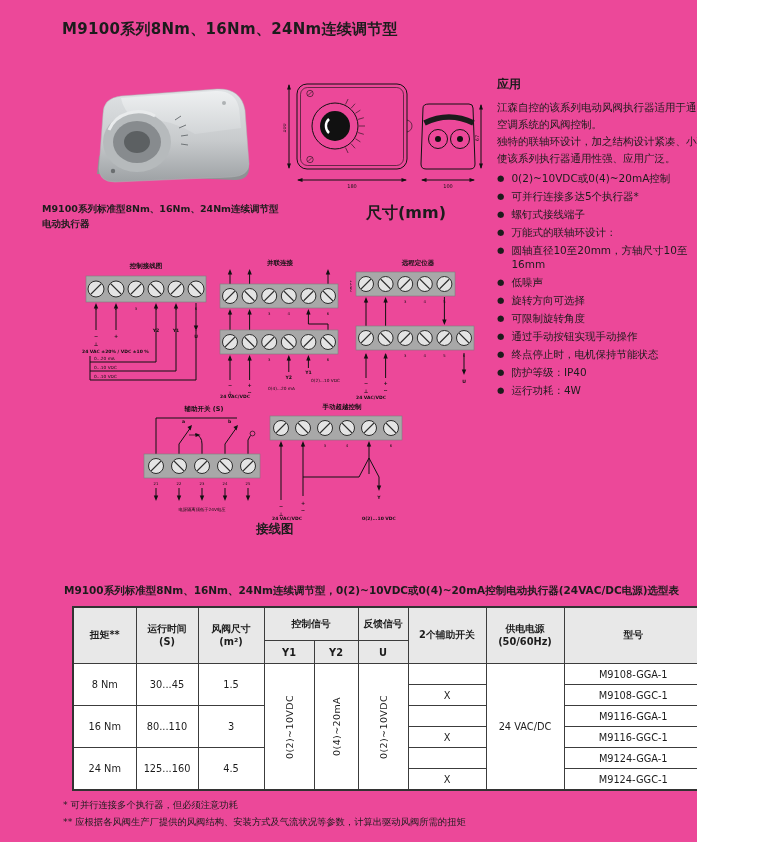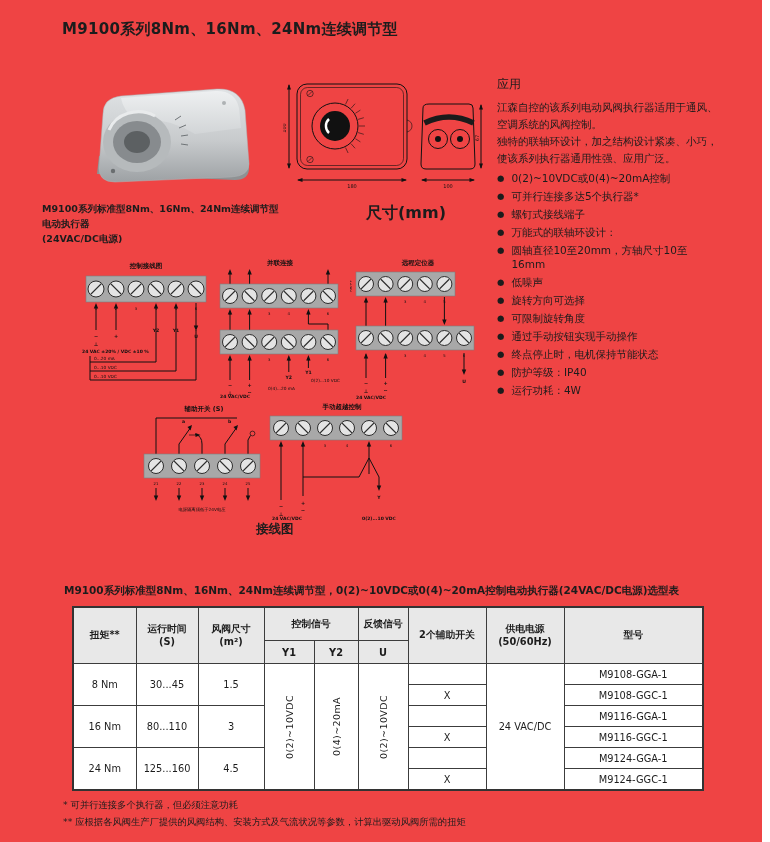--- a/index.html
+++ b/index.html
@@ -1,25 +1,25 @@
 <!DOCTYPE html>
 <html><head>
 <meta charset="utf-8">
 <style>
   html,body{margin:0;padding:0;background:#fff;}
-  .page{position:relative;width:762px;height:842px;background:#ef4444;
+  .page{position:relative;width:697px;height:842px;background:#ec4899;
         font-family:"DejaVu Sans","Liberation Sans",sans-serif;color:#1c1c1c;overflow:hidden;}
   .title{position:absolute;left:62px;top:20px;font-size:15px;font-weight:bold;letter-spacing:.3px;}
   .photo{position:absolute;left:75px;top:76px;width:190px;height:118px;}
   .photo-caption{position:absolute;left:42px;top:201px;width:262px;text-align:left;
         font-size:9.5px;font-weight:bold;line-height:1.6;}
   .dims{position:absolute;left:283px;top:76px;width:200px;height:118px;}
   .dims-caption{position:absolute;left:366px;top:203px;font-size:16px;font-weight:bold;}
   .right-col{position:absolute;left:497px;top:76px;width:223px;}
-  .h2{font-size:12px;font-weight:normal;margin:0 0 6px 0;}
+  .h2{font-size:12px;font-weight:bold;margin:0 0 6px 0;}
   .para{margin:0;font-size:10.5px;line-height:1.62;}
   .feat{margin-top:13px;}
   .features{list-style:none;margin:5px 0 0 0;padding:0;font-size:10.5px;}
   .features li{display:flex;gap:7px;line-height:13.5px;margin-bottom:4.5px;}
   .blt{flex:0 0 auto;font-size:8.5px;line-height:13.5px;}
   
   .wd1{position:absolute;left:80px;top:258px;width:132px;height:138px;}
   .wd2{position:absolute;left:216px;top:256px;width:128px;height:144px;}
   .wd3{position:absolute;left:350px;top:256px;width:130px;height:144px;}
   .wd4{position:absolute;left:116px;top:402px;width:150px;height:112px;}
@@ -87,21 +87,20 @@
       <line x1="106" y1="60" x2="113" y2="59"></line>
         <line x1="106" y1="68" x2="113" y2="69"></line>
     </g>
     <circle cx="38" cy="95" r="2.2" fill="#6a6e70"></circle>
     <circle cx="149" cy="27" r="2" fill="#aeb2b4"></circle>
   </svg>
 
   <div class="photo-caption">
     <div>M9100系列标准型8Nm、16Nm、24Nm连续调节型</div>
     <div>电动执行器</div>
-    <div>(24VAC/DC电源)</div>
   </div>
 
   <svg class="dims" viewBox="0 0 200 118">
     <rect x="14" y="8" width="110" height="85" rx="10" class="dln"></rect>
     <rect x="17.5" y="11.5" width="103" height="78" rx="7" class="dthin"></rect>
     <circle cx="52" cy="50" r="23" class="dln"></circle>
     <circle cx="52" cy="50" r="15" fill="#111"></circle>
     <path d="M46,57 A9.5,9.5 0 0 1 46,43" stroke="#fff" stroke-width="2.4" fill="none"></path>
     <g class="dthin">
       <line x1="76" y1="50" x2="82" y2="50"></line>

